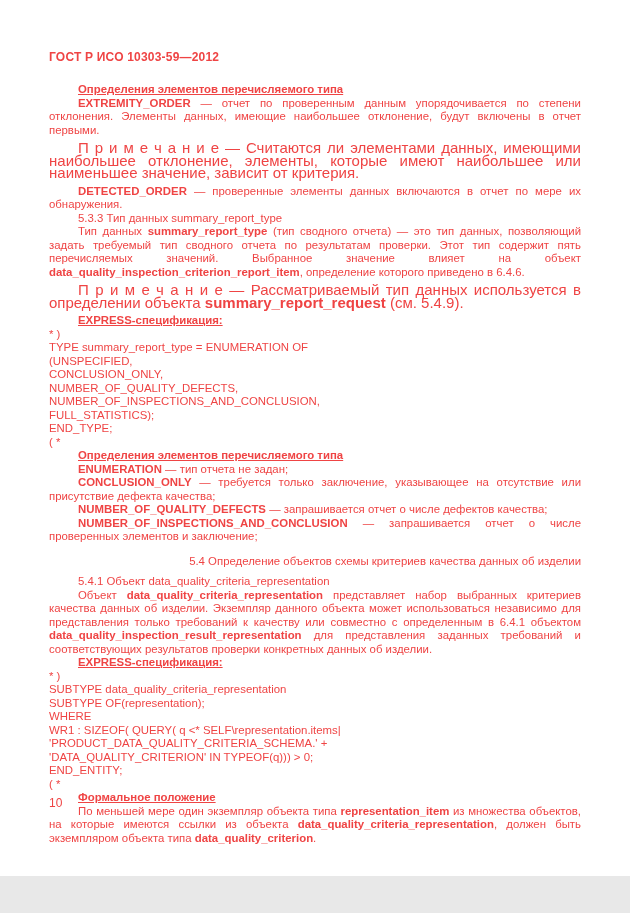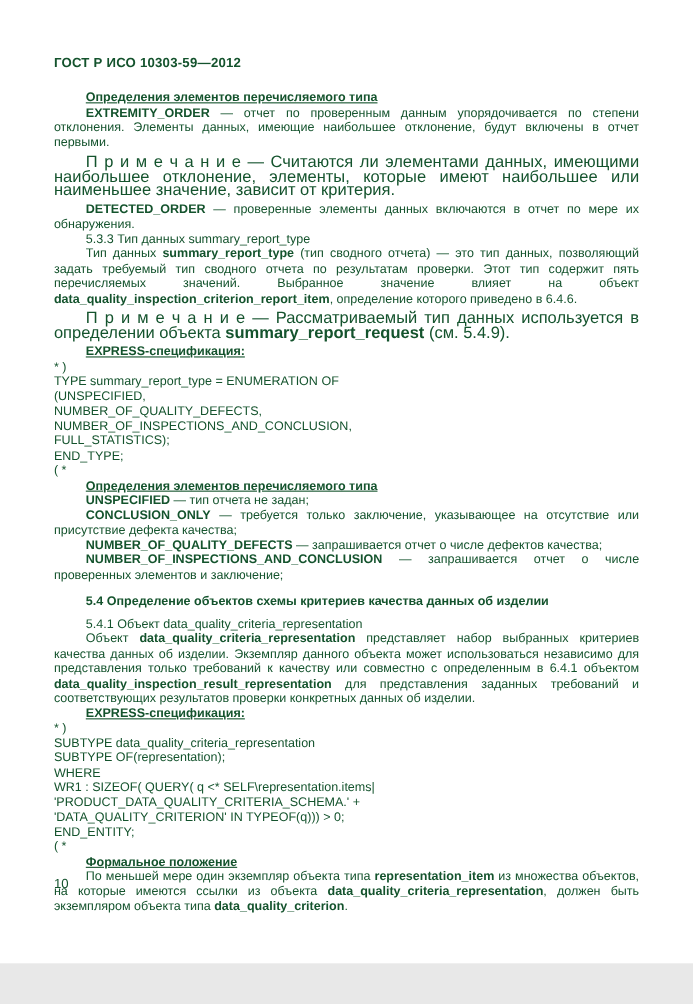--- a/index.html
+++ b/index.html
@@ -4,39 +4,39 @@
 <style>
   html,body{margin:0;padding:0;background:#e8e8e8;}
   .page{
     position:relative;
     width:630px;height:876px;
     margin:0 auto;
     background:#ffffff;
     box-sizing:border-box;
     padding:50px 49px 0 49px;
     font-family:"Liberation Sans","DejaVu Sans",sans-serif;
-    color:#14532d;
+    color:#ef4444;
     overflow:hidden;
   }
   .doc-header{
     font-size:12px;
     font-weight:bold;
     letter-spacing:.2px;
     margin-bottom:19px;
   }
   .content{width:532px;}
   .blk{
     font-size:11.4px;
     line-height:13.5px;
     margin:0;
   }
   .p{text-align:justify;text-indent:29px;}
   .hu{text-indent:29px;text-decoration:underline;font-weight:bold;}
   .h2{text-indent:29px;font-weight:normal;}
-  .sec{text-indent:29px;font-weight:bold;margin:11px 0 7px 0;}
+  .sec{text-indent:29px;font-weight:normal;margin:11px 0 7px 0;text-align:right;}
   .note{
     font-size:15px;
     line-height:12.6px;
     text-align:justify;
     text-indent:29px;
     margin:5px 0 5px 0;
   }
   .code{text-indent:0;text-align:left;}
   .b{font-weight:bold;}
   .page-number{
@@ -57,27 +57,28 @@
       <div class="blk p"><span class="b">EXTREMITY_ORDER</span><span> — отчет по проверенным данным упорядочивается по степени отклонения. Элементы данных, имеющие наибольшее отклонение, будут включены в отчет первыми.</span></div>
       <div class="blk note"><span>П р и м е ч а н и е — Считаются ли элементами данных, имеющими наибольшее отклонение, элементы, которые имеют наибольшее или наименьшее значение, зависит от критерия.</span></div>
       <div class="blk p"><span class="b">DETECTED_ORDER</span><span> — проверенные элементы данных включаются в отчет по мере их обнаружения.</span></div>
       <div class="blk h2"><span>5.3.3 Тип данных summary_report_type</span></div>
       <div class="blk p"><span>Тип данных </span><span class="b">summary_report_type</span><span> (тип сводного отчета) — это тип данных, позволяющий задать требуемый тип сводного отчета по результатам проверки. Этот тип содержит пять перечисляемых значений. Выбранное значение влияет на объект </span><span class="b">data_quality_inspection_criterion_report_item</span><span>, определение которого приведено в 6.4.6.</span></div>
       <div class="blk note"><span>П р и м е ч а н и е — Рассматриваемый тип данных используется в определении объекта </span><span class="b">summary_report_request</span><span> (см. 5.4.9).</span></div>
       <div class="blk hu"><span>EXPRESS-спецификация:</span></div>
       <div class="blk code"><span>* )</span></div>
       <div class="blk code"><span>TYPE summary_report_type = ENUMERATION OF</span></div>
       <div class="blk code"><span>(UNSPECIFIED,</span></div>
+      <div class="blk code"><span>CONCLUSION_ONLY,</span></div>
       <div class="blk code"><span>NUMBER_OF_QUALITY_DEFECTS,</span></div>
       <div class="blk code"><span>NUMBER_OF_INSPECTIONS_AND_CONCLUSION,</span></div>
       <div class="blk code"><span>FULL_STATISTICS);</span></div>
       <div class="blk code"><span>END_TYPE;</span></div>
       <div class="blk code"><span>( *</span></div>
       <div class="blk hu"><span>Определения элементов перечисляемого типа</span></div>
-      <div class="blk p"><span class="b">UNSPECIFIED</span><span> — тип отчета не задан;</span></div>
+      <div class="blk p"><span class="b">ENUMERATION</span><span> — тип отчета не задан;</span></div>
       <div class="blk p"><span class="b">CONCLUSION_ONLY</span><span> — требуется только заключение, указывающее на отсутствие или присутствие дефекта качества;</span></div>
       <div class="blk p"><span class="b">NUMBER_OF_QUALITY_DEFECTS</span><span> — запрашивается отчет о числе дефектов качества;</span></div>
       <div class="blk p"><span class="b">NUMBER_OF_INSPECTIONS_AND_CONCLUSION</span><span> — запрашивается отчет о числе проверенных элементов и заключение;</span></div>
       <div class="blk sec"><span>5.4 Определение объектов схемы критериев качества данных об изделии</span></div>
       <div class="blk h2"><span>5.4.1 Объект data_quality_criteria_representation</span></div>
       <div class="blk p"><span>Объект </span><span class="b">data_quality_criteria_representation</span><span> представляет набор выбранных критериев качества данных об изделии. Экземпляр данного объекта может использоваться независимо для представления только требований к качеству или совместно с определенным в 6.4.1 объектом </span><span class="b">data_quality_inspection_result_representation</span><span> для представления заданных требований и соответствующих результатов проверки конкретных данных об изделии.</span></div>
       <div class="blk hu"><span>EXPRESS-спецификация:</span></div>
       <div class="blk code"><span>* )</span></div>
       <div class="blk code"><span>SUBTYPE data_quality_criteria_representation</span></div>
       <div class="blk code"><span>SUBTYPE OF(representation);</span></div>

